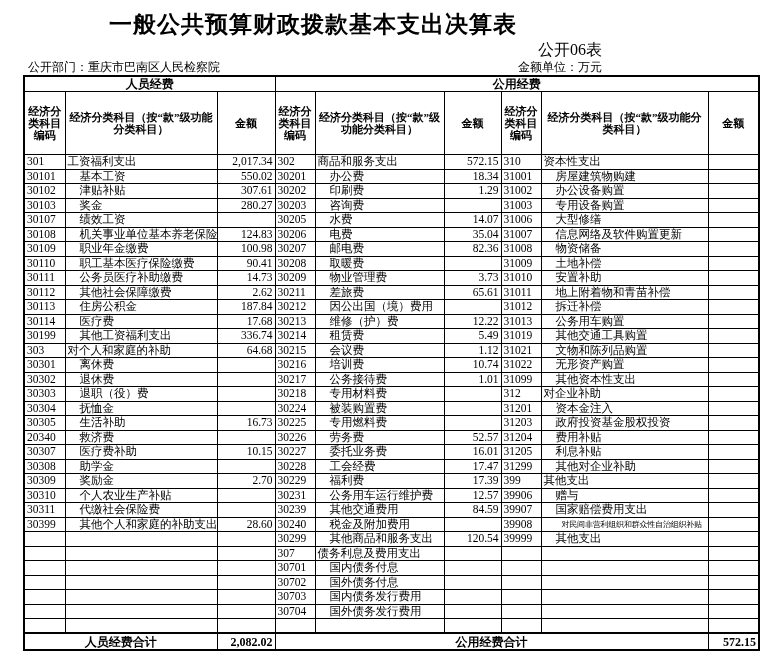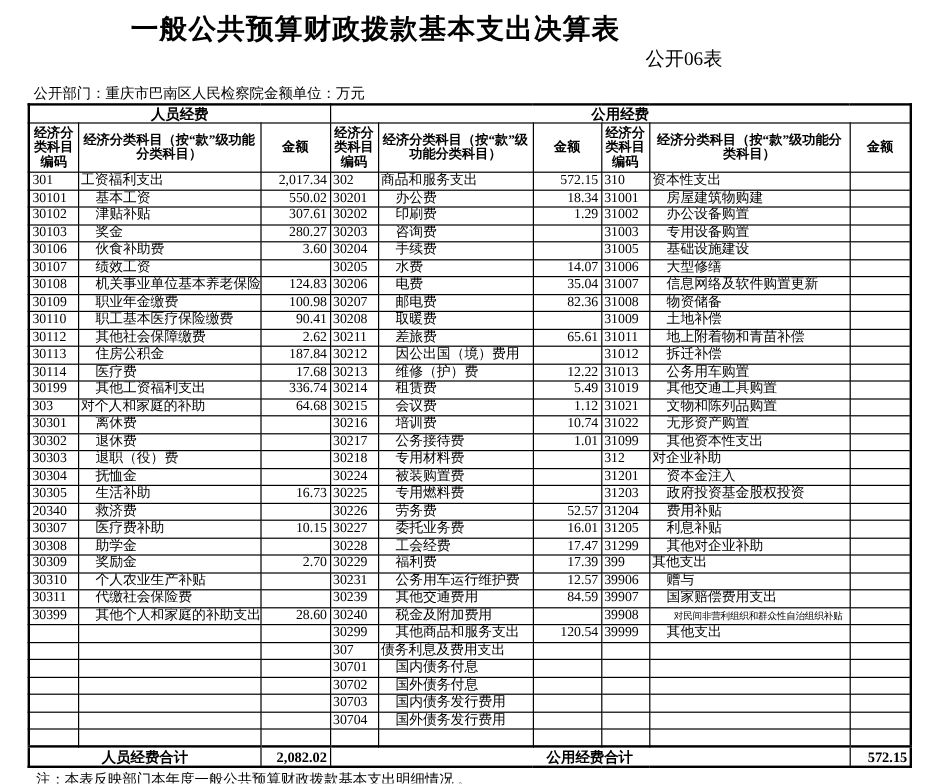--- a/index.html
+++ b/index.html
@@ -11,42 +11,42 @@
   .page{position:relative;width:626px;height:653px;}
   .title{
     text-align:center;font-size:23px;font-weight:bold;
     padding-top:10px;line-height:30px;letter-spacing:1px;
   }
   .form-no{
     text-align:right;font-size:16px;line-height:13px;
     margin:3px 24px 0 0;
   }
   .meta-line{
-    display:flex;justify-content:flex-start;
+    display:flex;justify-content:space-between;
     font-size:12px;line-height:14px;
-    margin:15px 24px 0 28px;
+    margin:4px 24px 0 28px;
   }
   table.report{
     border-collapse:collapse;table-layout:fixed;
     width:735px;margin:1px 0 0 23px;
     border:2px solid #000;
   }
   table.report th, table.report td{
     border:1px solid #000;
     overflow:hidden;white-space:nowrap;
     padding:0 2px;
   }
   tr.group-hdr th{
     height:14px;font-size:12px;font-weight:bold;
     text-align:center;line-height:14px;margin-top:15px;
   }
   tr.col-hdr th{
     height:38px;font-size:11px;font-weight:bold;
     text-align:center;vertical-align:middle;
-    line-height:12px;white-space:normal;padding:1px 1px;
+    line-height:12px;white-space:normal;padding:12px 1px;
   }
   tr.body-row{height:14.5px;}
   tr.body-row td{font-size:11.5px;line-height:13px;vertical-align:middle;}
   td.c-code{text-align:left;padding-left:2px;}
   td.c-name{text-align:left;}
   td.c-name.top{padding-left:2px;}
   td.c-name.sub{padding-left:14px;}
   td.c-name.small{font-size:8px;padding-left:20px;letter-spacing:-0.2px;}
   td.c-amt{text-align:right;padding-right:2px;}
   tr.total-row td{
@@ -141,31 +141,20 @@
           <td class="c-name sub">奖金</td>
           <td class="c-amt">280.27</td>
           <td class="c-code">30203</td>
           <td class="c-name sub">咨询费</td>
           <td class="c-amt"></td>
           <td class="c-code">31003</td>
           <td class="c-name sub">专用设备购置</td>
           <td class="c-amt"></td>
         </tr>
         <tr class="body-row">
-          <td class="c-code">30106</td>
-          <td class="c-name sub">伙食补助费</td>
-          <td class="c-amt">3.60</td>
-          <td class="c-code">30204</td>
-          <td class="c-name sub">手续费</td>
-          <td class="c-amt"></td>
-          <td class="c-code">31005</td>
-          <td class="c-name sub">基础设施建设</td>
-          <td class="c-amt"></td>
-        </tr>
-        <tr class="body-row">
           <td class="c-code">30107</td>
           <td class="c-name sub">绩效工资</td>
           <td class="c-amt"></td>
           <td class="c-code">30205</td>
           <td class="c-name sub">水费</td>
           <td class="c-amt">14.07</td>
           <td class="c-code">31006</td>
           <td class="c-name sub">大型修缮</td>
           <td class="c-amt"></td>
         </tr>
@@ -193,20 +182,31 @@
         </tr>
         <tr class="body-row">
           <td class="c-code">30110</td>
           <td class="c-name sub">职工基本医疗保险缴费</td>
           <td class="c-amt">90.41</td>
           <td class="c-code">30208</td>
           <td class="c-name sub">取暖费</td>
           <td class="c-amt"></td>
           <td class="c-code">31009</td>
           <td class="c-name sub">土地补偿</td>
+          <td class="c-amt"></td>
+        </tr>
+        <tr class="body-row">
+          <td class="c-code">30111</td>
+          <td class="c-name sub">公务员医疗补助缴费</td>
+          <td class="c-amt">14.73</td>
+          <td class="c-code">30209</td>
+          <td class="c-name sub">物业管理费</td>
+          <td class="c-amt">3.73</td>
+          <td class="c-code">31010</td>
+          <td class="c-name sub">安置补助</td>
           <td class="c-amt"></td>
         </tr>
         <tr class="body-row">
           <td class="c-code">30112</td>
           <td class="c-name sub">其他社会保障缴费</td>
           <td class="c-amt">2.62</td>
           <td class="c-code">30211</td>
           <td class="c-name sub">差旅费</td>
           <td class="c-amt">65.61</td>
           <td class="c-code">31011</td>

